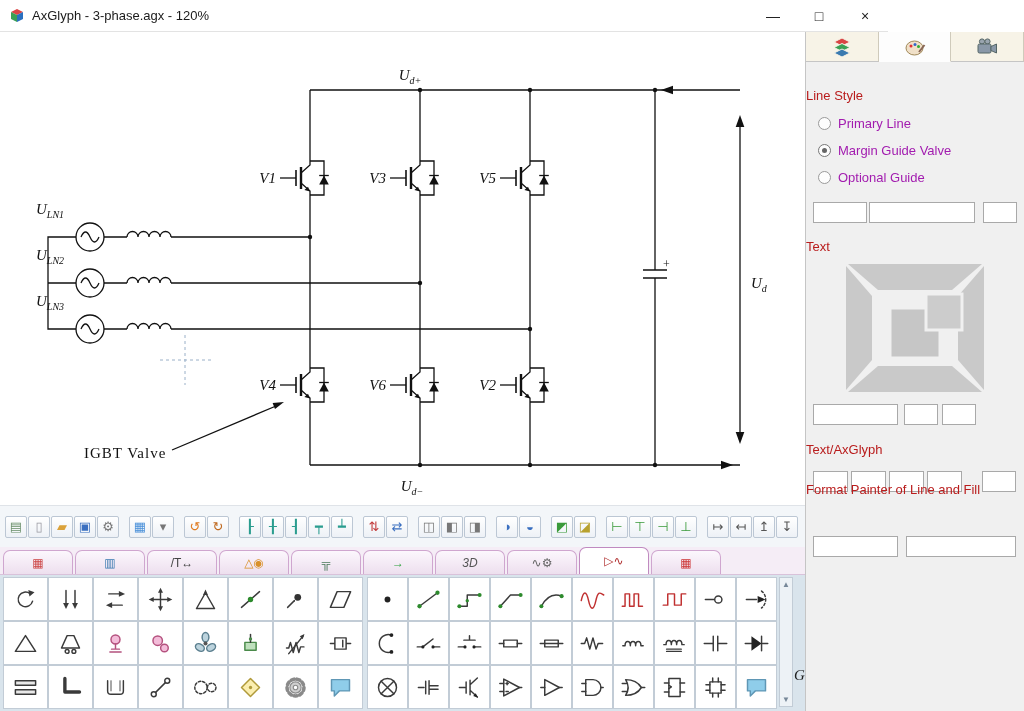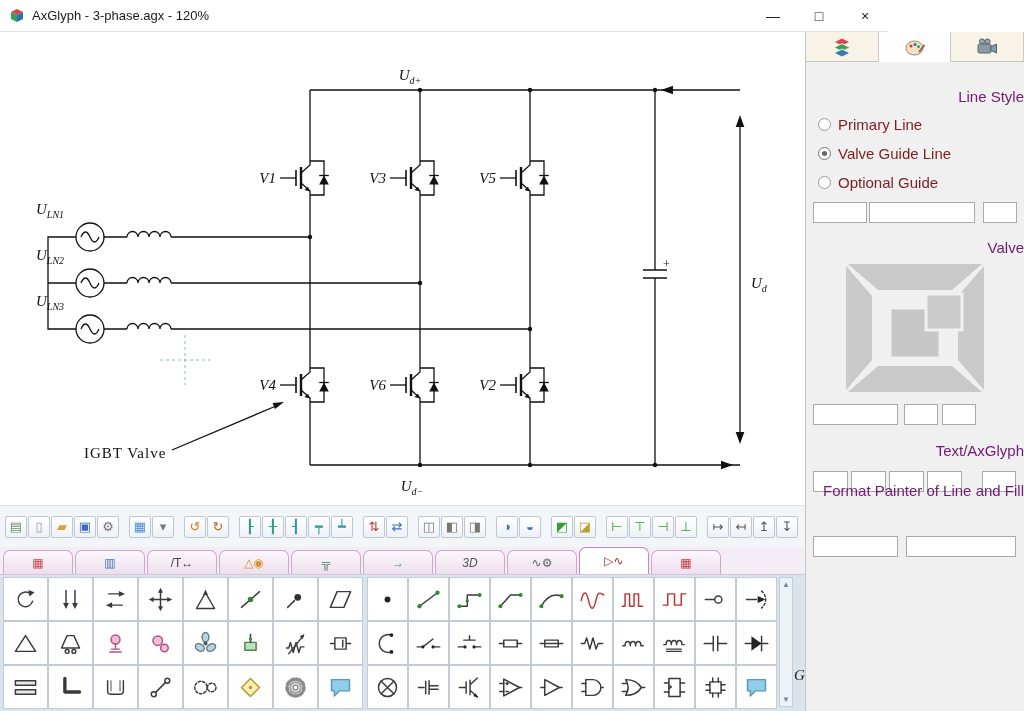--- a/index.html
+++ b/index.html
@@ -36,27 +36,27 @@
 .pal-cell{background:#fff;border:1px solid #c2ccd6;display:flex;align-items:center;justify-content:center}
 .pal-cell svg{width:27px;height:27px}
 .pal-scroll{position:absolute;left:779px;top:2px;width:14px;height:130px;background:#edf2f6;border:1px solid #c2ccd6;display:flex;flex-direction:column;justify-content:space-between;align-items:center;font-size:8px;color:#789;padding:2px 0}
 .pal-overflow{position:absolute;left:794px;top:92px;font:italic 15px "Liberation Serif",serif;color:#222}
 
 
 .right-panel{position:absolute;left:805px;top:32px;width:219px;height:679px;background:#f0f0f0;border-left:1px solid #c5c5c5}
 .rp-tabs{position:absolute;left:0;top:0;width:100%;height:30px;display:flex;background:#e9e4d8}
 .rp-tab{flex:1;border-right:1px solid #cfcabb;border-bottom:1px solid #c5c5c5;background:#f7f3e7;display:flex;align-items:center;justify-content:center}
 .rp-tab.active{background:#fdfdfd;border-bottom-color:#fdfdfd}
-.rp-title{position:absolute;width:100%;text-align:right;font-size:15px;color:#701a75}
+.rp-title{position:absolute;width:100%;text-align:left;font-size:13px;color:#b91c1c}
 .rp-radios{position:absolute;left:12px;top:84px}
 .radio-row{display:flex;align-items:center;margin-bottom:12px}
 .radio{width:13px;height:13px;border:1px solid #9a9a9a;border-radius:50%;background:#fdfdfd;margin-right:7px;position:relative;flex:0 0 auto}
 .radio.checked{border-color:#777}
 .radio.checked::after{content:"";position:absolute;left:3px;top:3px;width:5px;height:5px;border-radius:50%;background:#666}
-.radio-label{font-size:15px;color:#7f1d1d;white-space:nowrap}
+.radio-label{font-size:13px;color:#a21caf;white-space:nowrap}
 .rp-input{position:absolute;height:21px;border:1px solid #a9a9a9;background:#fff}
 .fill-preview{position:absolute;left:34px;top:226px}
 </style>
 </head>
 <body>
 
 <div class="titlebar">
   <span class="app-icon">
     <svg width="16" height="16" viewBox="0 0 16 16">
       <polygon points="8,1 14,4 8,7 2,4" fill="#d94545"></polygon>
@@ -713,33 +713,33 @@
   </div>
 
   <div class="rp-title" style="top:56px">Line Style</div>
   <div class="rp-radios">
       <div class="radio-row">
         <span class="radio"></span>
         <span class="radio-label">Primary Line</span>
       </div>
       <div class="radio-row">
         <span class="radio checked"></span>
-        <span class="radio-label">Valve Guide Line</span>
+        <span class="radio-label">Margin Guide Valve</span>
       </div>
       <div class="radio-row">
         <span class="radio"></span>
         <span class="radio-label">Optional Guide</span>
       </div>
     </div>
 
   <div class="rp-input" style="left:7px;top:170px;width:54px"></div>
   <div class="rp-input" style="left:63px;top:170px;width:106px"></div>
   <div class="rp-input" style="left:177px;top:170px;width:34px"></div>
 
-  <div class="rp-title" style="top:207px">Valve</div>
+  <div class="rp-title" style="top:207px">Text</div>
   <div class="fill-preview">
     <svg width="150" height="140" viewBox="0 0 150 140">
       <polygon points="8,6 142,6 112,32 38,32" fill="#c9c9c9"></polygon>
       <polygon points="6,8 32,38 32,102 6,132" fill="#c9c9c9"></polygon>
       <polygon points="144,8 118,38 118,102 144,132" fill="#c9c9c9"></polygon>
       <polygon points="8,134 142,134 112,108 38,108" fill="#c9c9c9"></polygon>
       <rect x="50" y="50" width="50" height="50" fill="#c6c6c6" stroke="#f0f0f0" stroke-width="3"></rect>
       <rect x="86" y="36" width="36" height="36" fill="#cccccc" stroke="#f0f0f0" stroke-width="3"></rect>
     </svg>
   </div>

